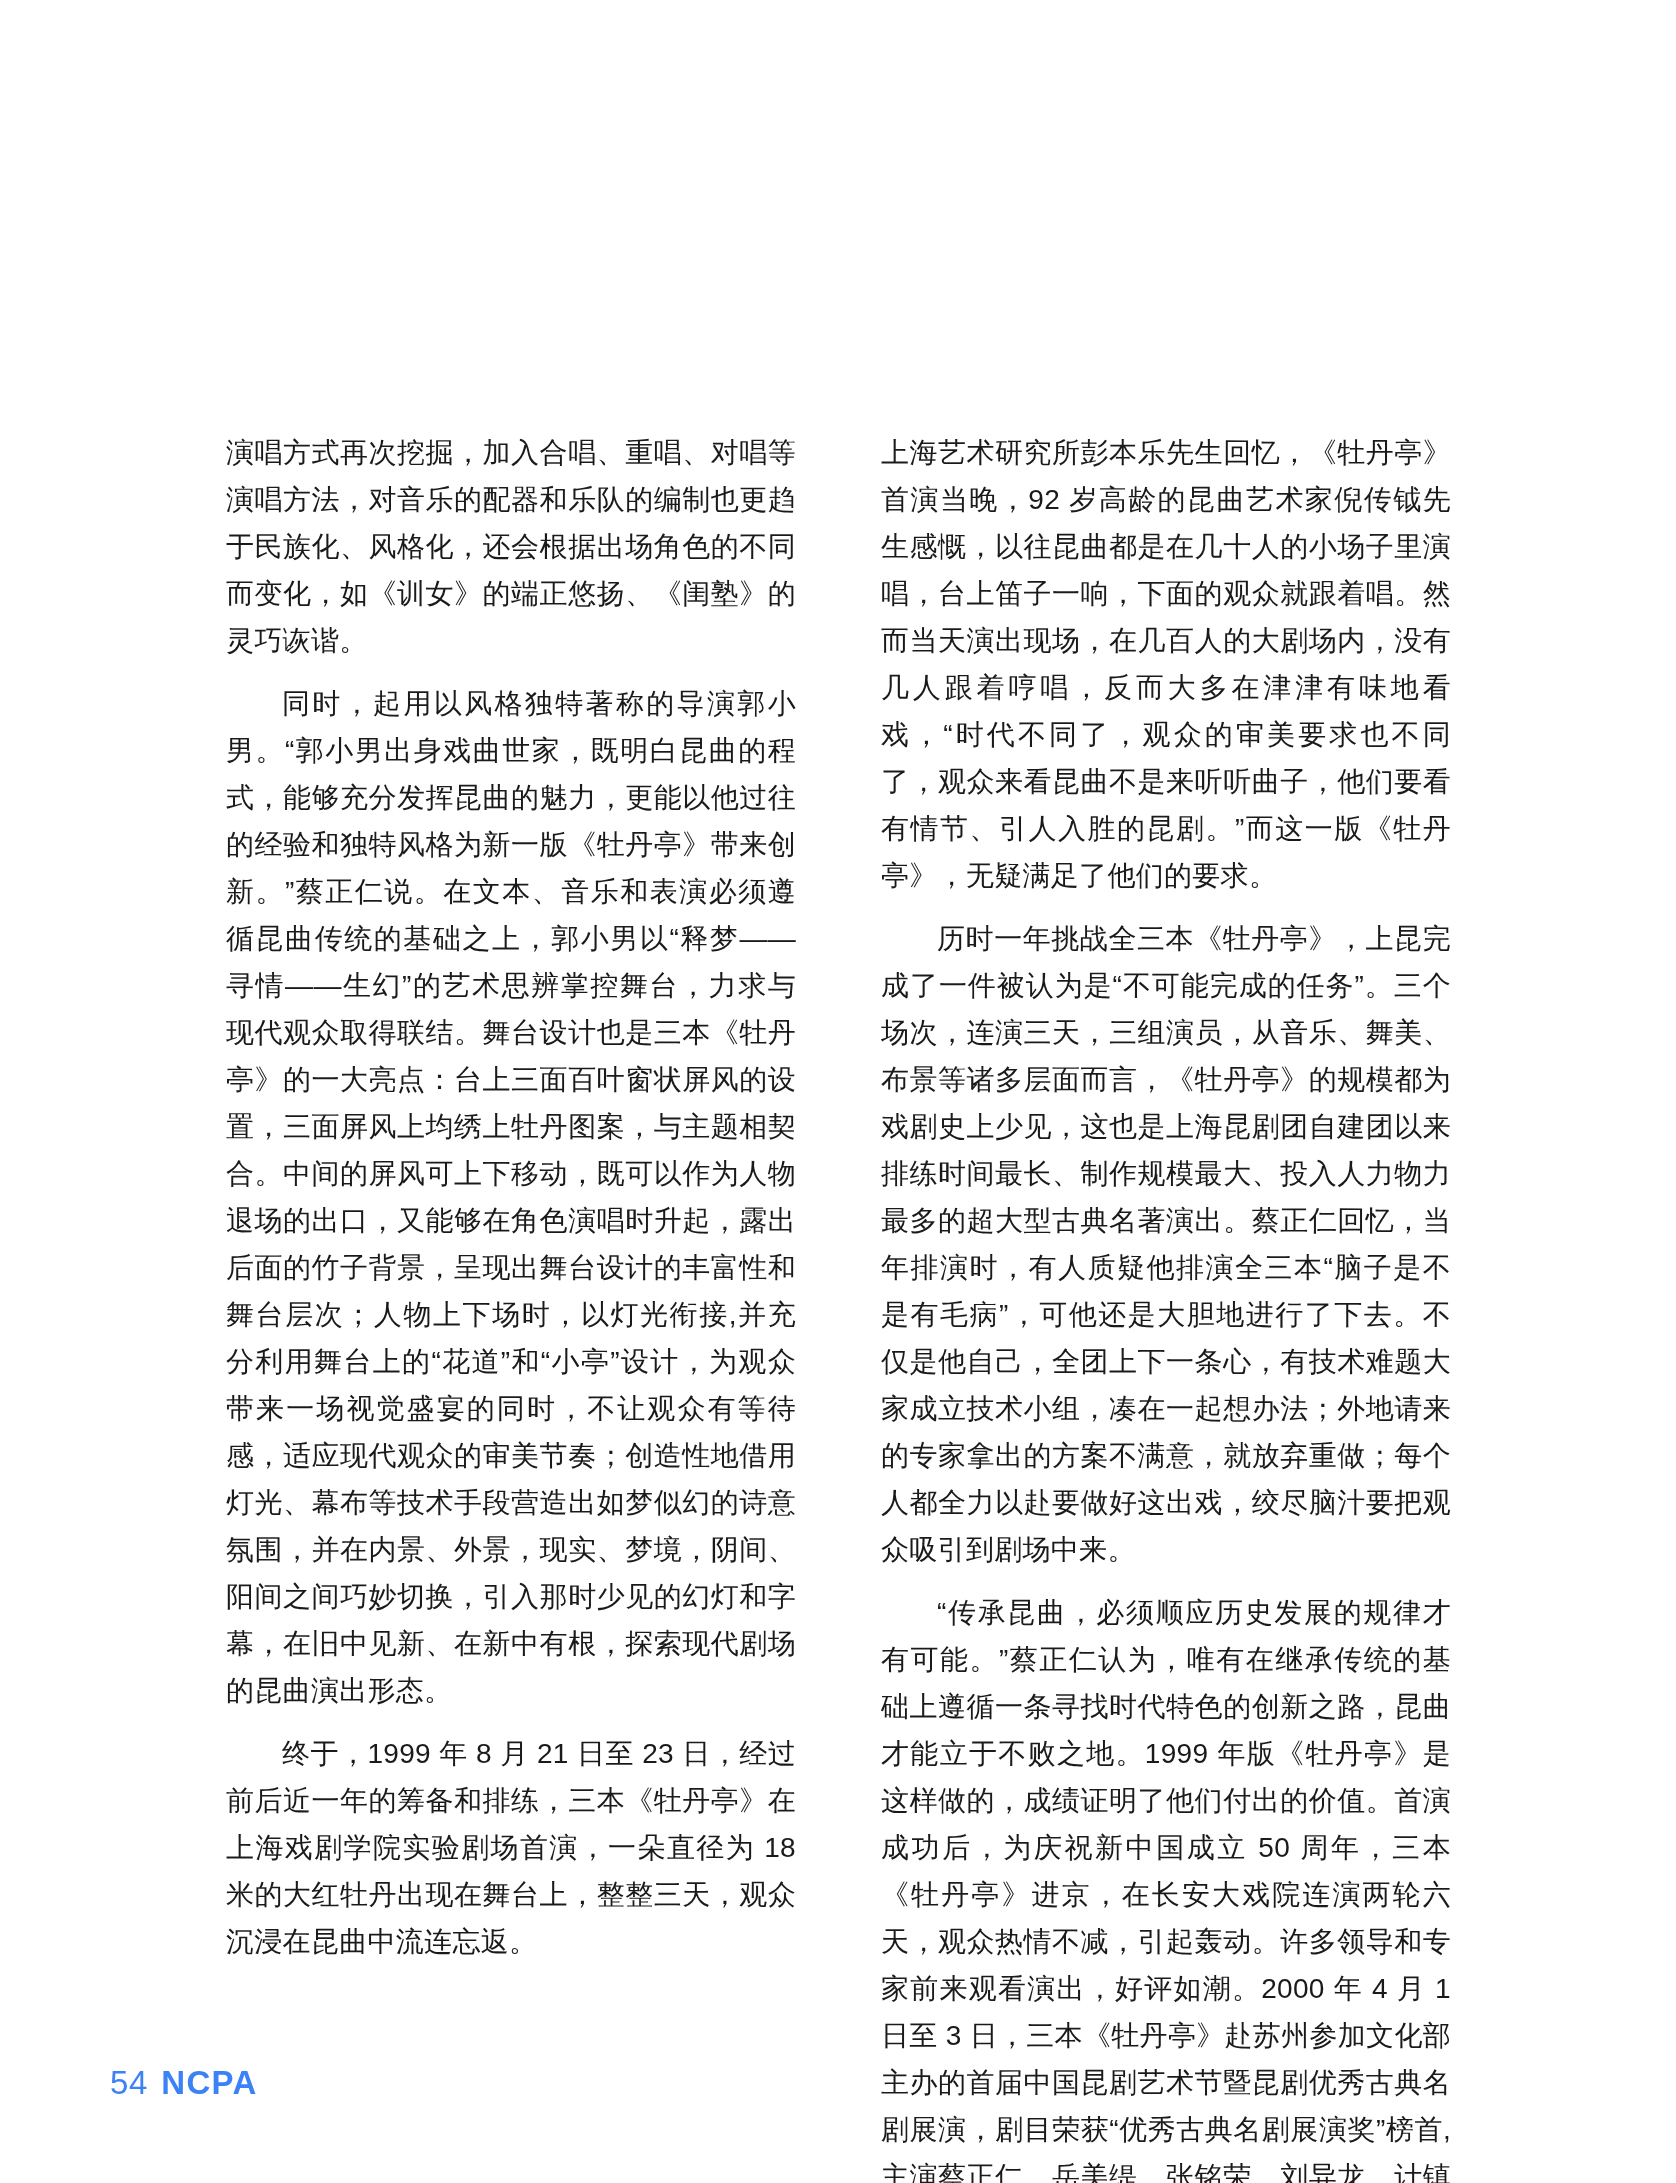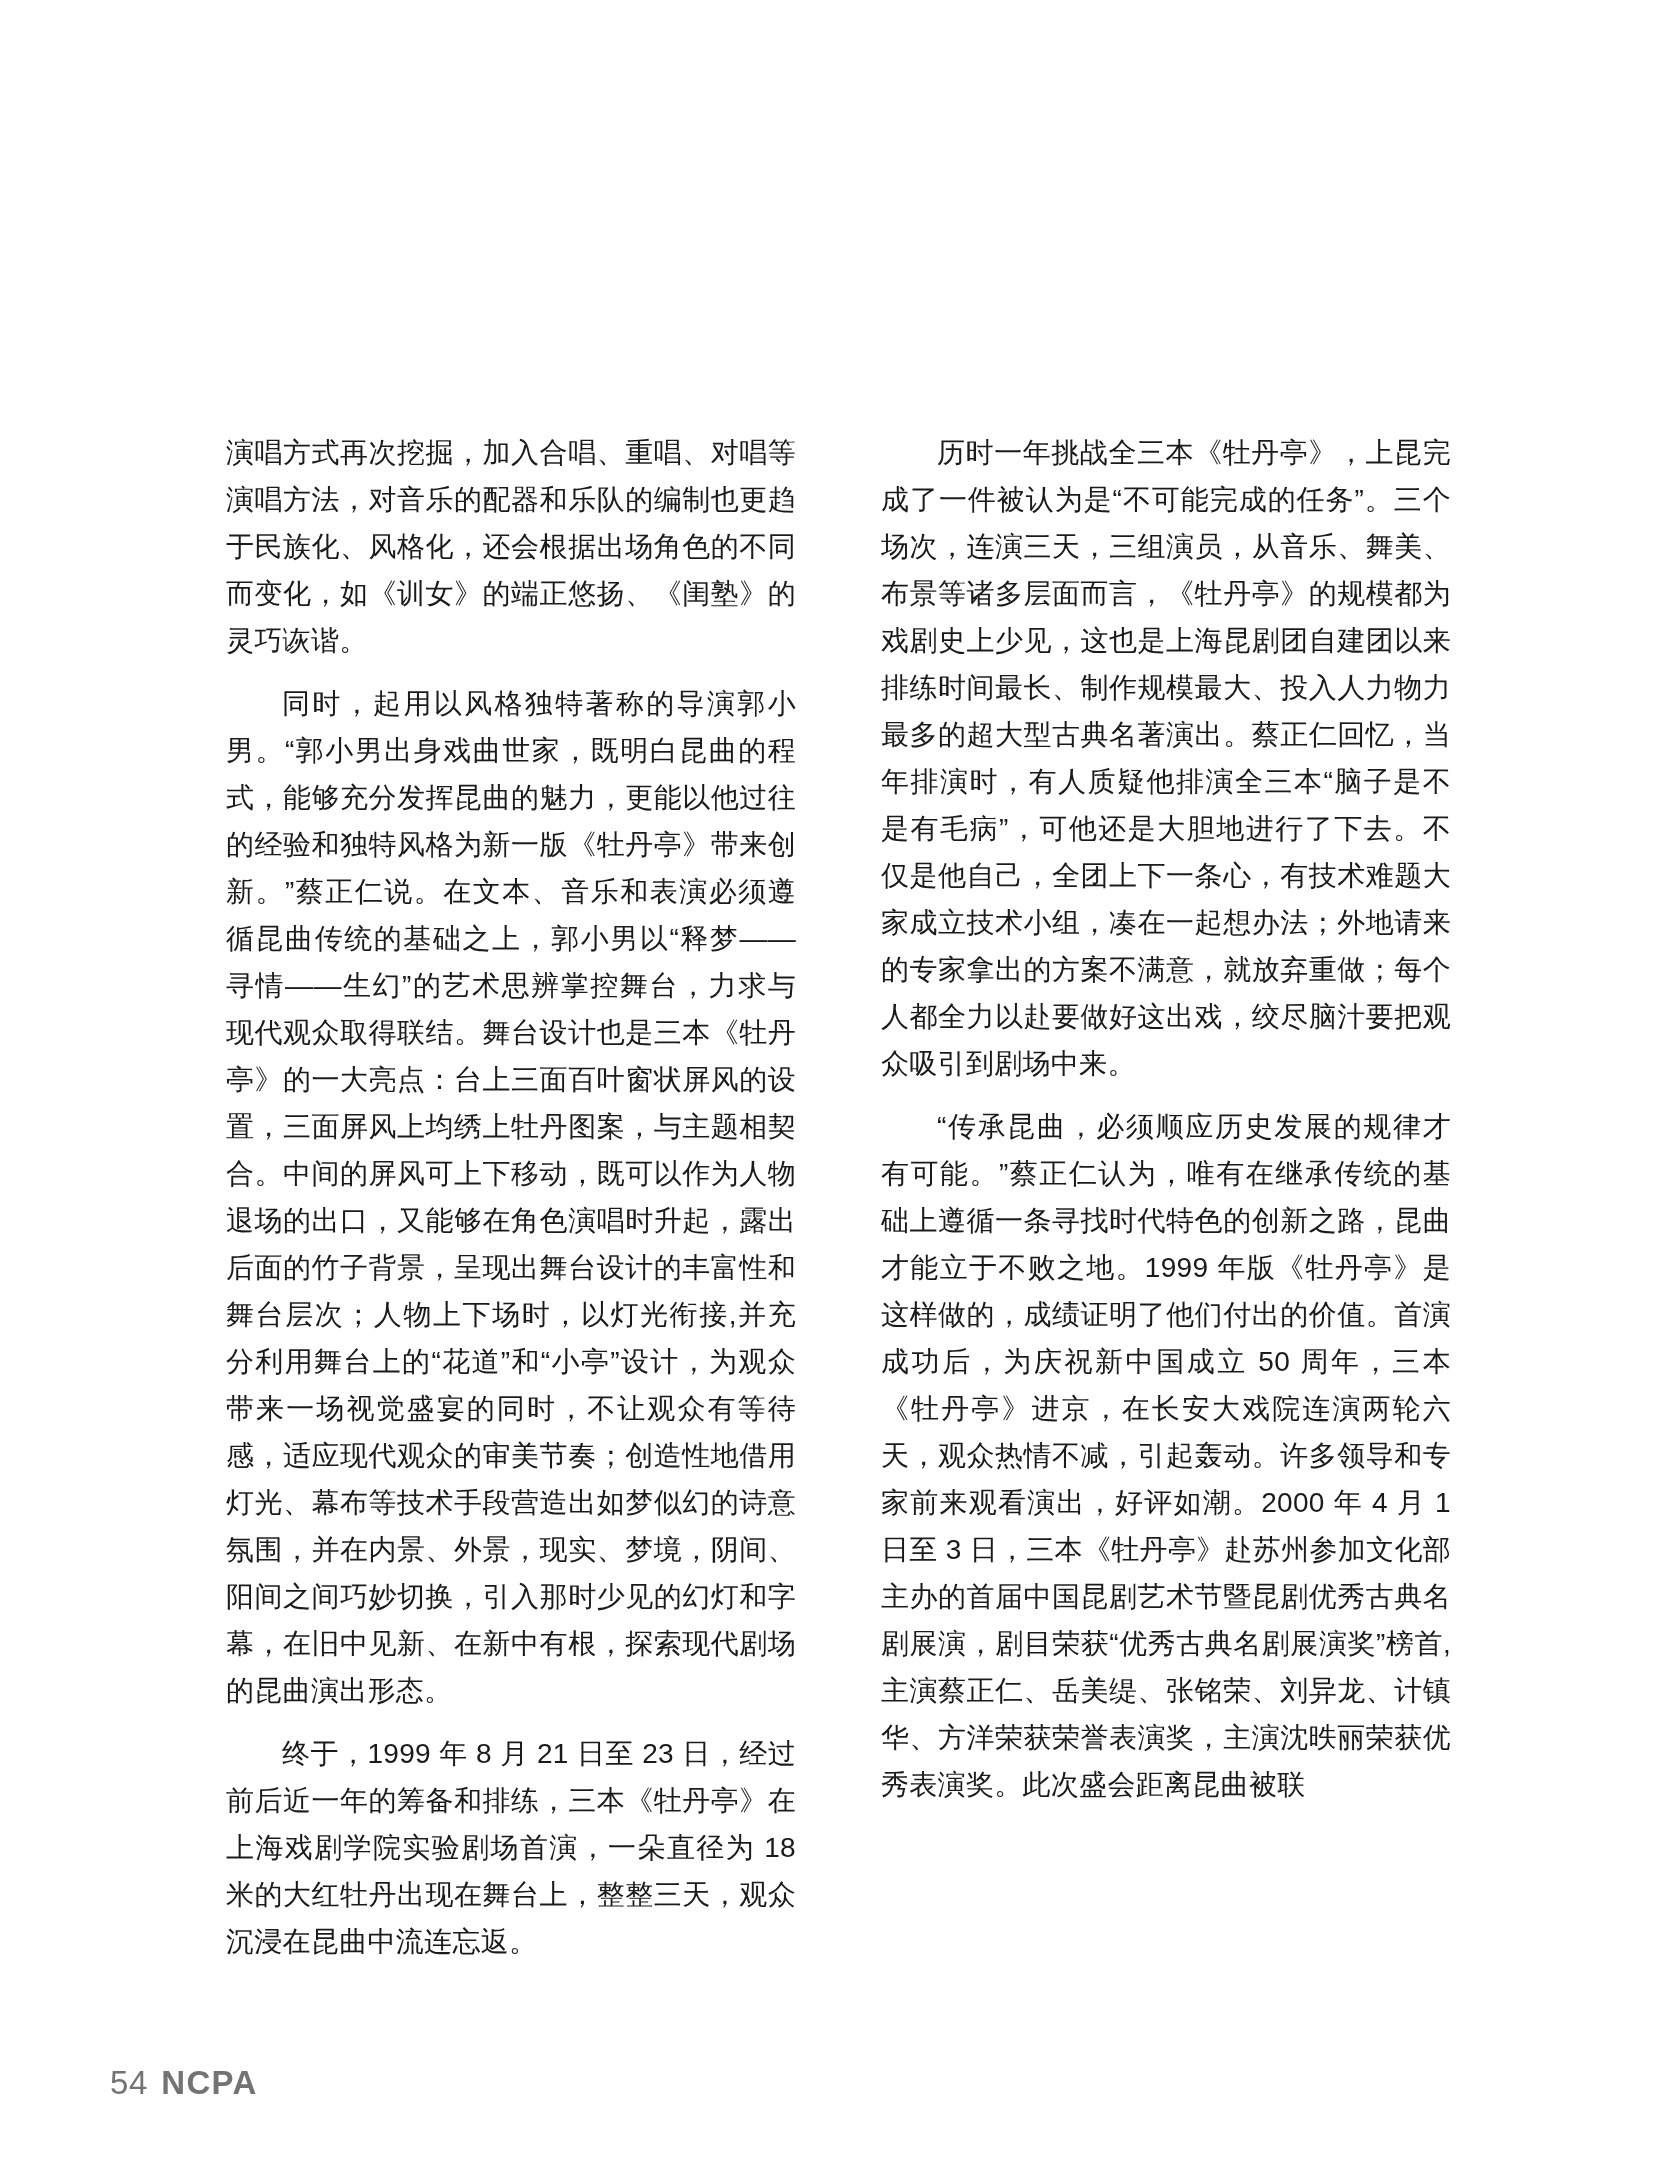--- a/index.html
+++ b/index.html
@@ -36,40 +36,41 @@
     text-indent: 2em;
   }
   .col-left  { left: 210px;  }
   .col-right { left: 865px; }
   .footer {
     position: absolute;
     left: 110px;
     top: 2064px;
     font-size: 33px;
     line-height: 37px;
-    color: #737373;
+    color: #3b82f6;
     display: flex;
     align-items: baseline;
     gap: 13.2px;
   }
   .footer .page-num { font-weight: 400; letter-spacing: 0.7px; }
   .footer .journal  { font-weight: 700; letter-spacing: 1.3px; }
 </style>
 </head>
 <body>
 
 <div class="page">
 
   <div class="column col-left">
       <p>演唱方式再次挖掘，加入合唱、重唱、对唱等演唱方法，对音乐的配器和乐队的编制也更趋于民族化、风格化，还会根据出场角色的不同而变化，如《训女》的端正悠扬、《闺塾》的灵巧诙谐。</p>
       <p class="indent">同时，起用以风格独特著称的导演郭小男。“郭小男出身戏曲世家，既明白昆曲的程式，能够充分发挥昆曲的魅力，更能以他过往的经验和独特风格为新一版《牡丹亭》带来创新。”蔡正仁说。在文本、音乐和表演必须遵循昆曲传统的基础之上，郭小男以“释梦——寻情——生幻”的艺术思辨掌控舞台，力求与现代观众取得联结。舞台设计也是三本《牡丹亭》的一大亮点：台上三面百叶窗状屏风的设置，三面屏风上均绣上牡丹图案，与主题相契合。中间的屏风可上下移动，既可以作为人物退场的出口，又能够在角色演唱时升起，露出后面的竹子背景，呈现出舞台设计的丰富性和舞台层次；人物上下场时，以灯光衔接,并充分利用舞台上的“花道”和“小亭”设计，为观众带来一场视觉盛宴的同时，不让观众有等待感，适应现代观众的审美节奏；创造性地借用灯光、幕布等技术手段营造出如梦似幻的诗意氛围，并在内景、外景，现实、梦境，阴间、阳间之间巧妙切换，引入那时少见的幻灯和字幕，在旧中见新、在新中有根，探索现代剧场的昆曲演出形态。</p>
       <p class="indent">终于，1999 年 8 月 21 日至 23 日，经过前后近一年的筹备和排练，三本《牡丹亭》在上海戏剧学院实验剧场首演，一朵直径为 18 米的大红牡丹出现在舞台上，整整三天，观众沉浸在昆曲中流连忘返。</p>
     </div>
 
   <div class="column col-right">
+      <p>上海艺术研究所彭本乐先生回忆，《牡丹亭》首演当晚，92 岁高龄的昆曲艺术家倪传钺先生感慨，以往昆曲都是在几十人的小场子里演唱，台上笛子一响，下面的观众就跟着唱。然而当天演出现场，在几百人的大剧场内，没有几人跟着哼唱，反而大多在津津有味地看戏，“时代不同了，观众的审美要求也不同了，观众来看昆曲不是来听听曲子，他们要看有情节、引人入胜的昆剧。”而这一版《牡丹亭》，无疑满足了他们的要求。</p>
       <p class="indent">历时一年挑战全三本《牡丹亭》，上昆完成了一件被认为是“不可能完成的任务”。三个场次，连演三天，三组演员，从音乐、舞美、布景等诸多层面而言，《牡丹亭》的规模都为戏剧史上少见，这也是上海昆剧团自建团以来排练时间最长、制作规模最大、投入人力物力最多的超大型古典名著演出。蔡正仁回忆，当年排演时，有人质疑他排演全三本“脑子是不是有毛病”，可他还是大胆地进行了下去。不仅是他自己，全团上下一条心，有技术难题大家成立技术小组，凑在一起想办法；外地请来的专家拿出的方案不满意，就放弃重做；每个人都全力以赴要做好这出戏，绞尽脑汁要把观众吸引到剧场中来。</p>
       <p class="indent">“传承昆曲，必须顺应历史发展的规律才有可能。”蔡正仁认为，唯有在继承传统的基础上遵循一条寻找时代特色的创新之路，昆曲才能立于不败之地。1999 年版《牡丹亭》是这样做的，成绩证明了他们付出的价值。首演成功后，为庆祝新中国成立 50 周年，三本《牡丹亭》进京，在长安大戏院连演两轮六天，观众热情不减，引起轰动。许多领导和专家前来观看演出，好评如潮。2000 年 4 月 1 日至 3 日，三本《牡丹亭》赴苏州参加文化部主办的首届中国昆剧艺术节暨昆剧优秀古典名剧展演，剧目荣获“优秀古典名剧展演奖”榜首,主演蔡正仁、岳美缇、张铭荣、刘异龙、计镇华、方洋荣获荣誉表演奖，主演沈昳丽荣获优秀表演奖。此次盛会距离昆曲被联</p>
     </div>
 
   <div class="footer">
     <span class="page-num">54</span>
     <span class="journal">NCPA</span>
   </div>
 
 </div>

